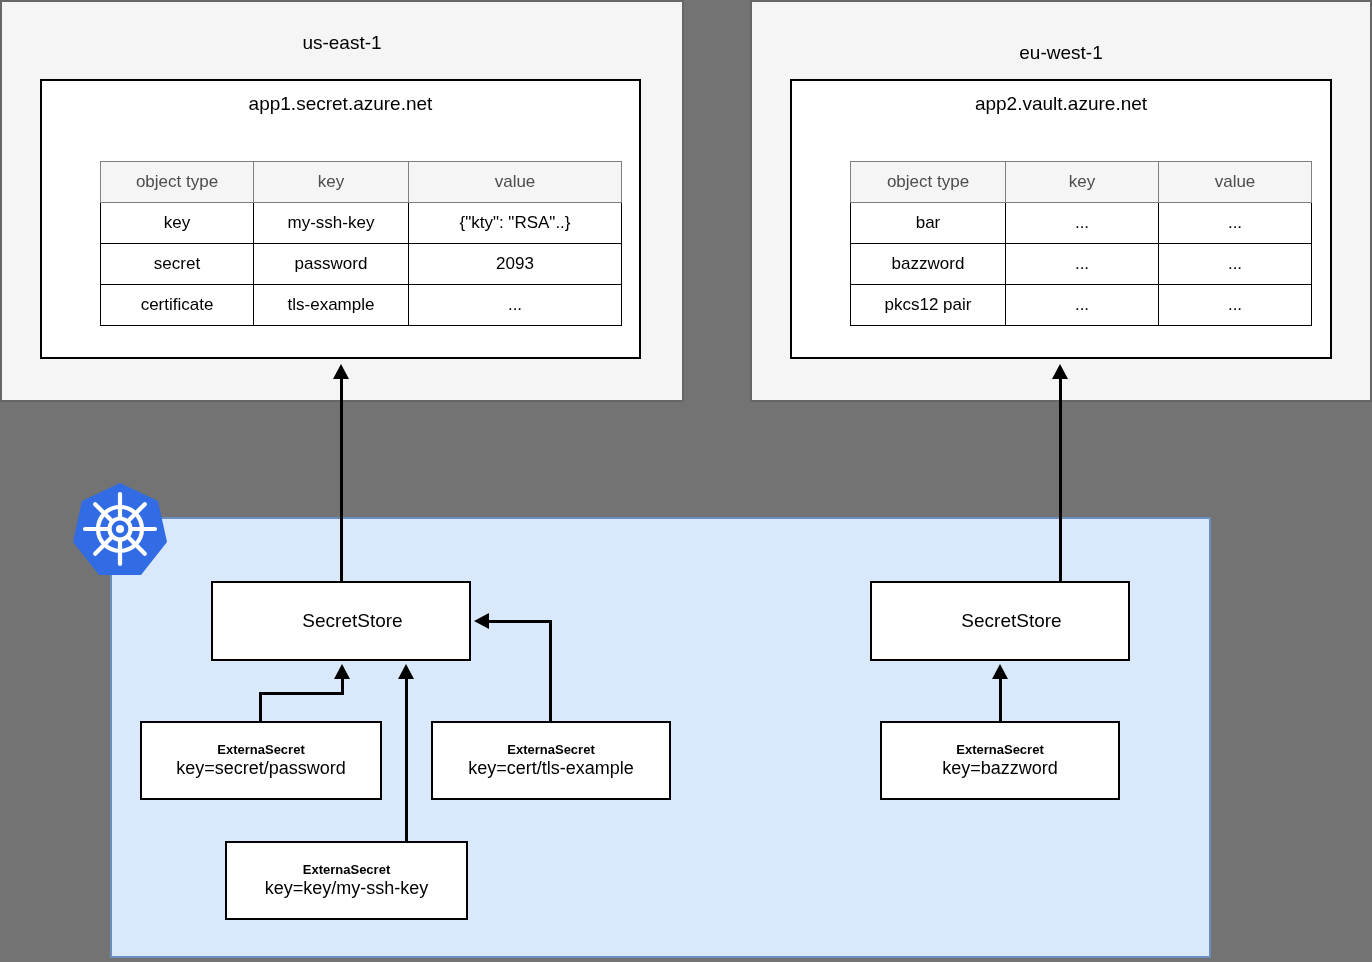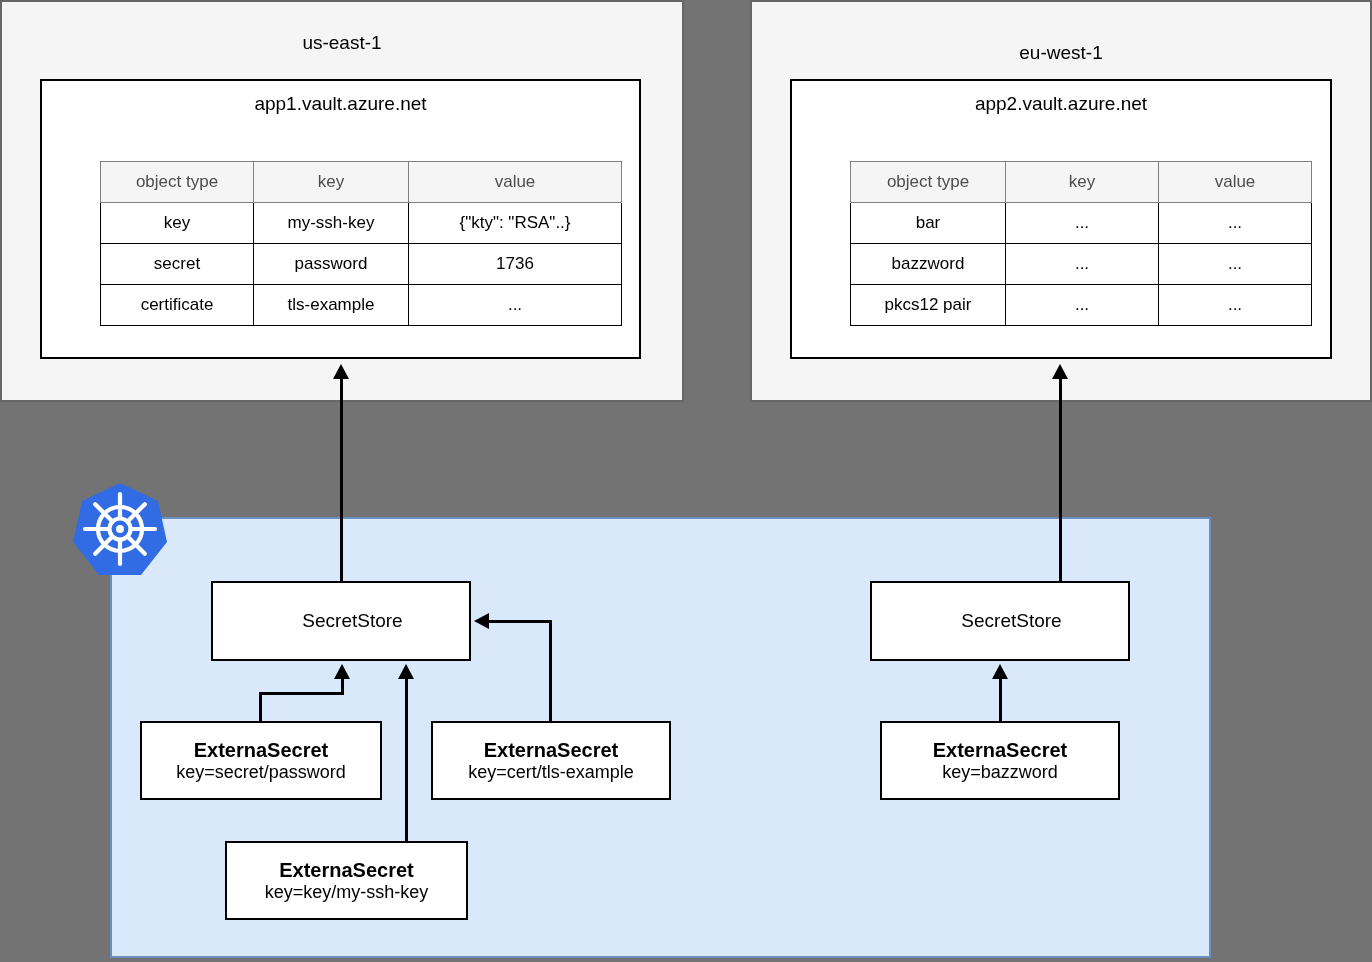--- a/index.html
+++ b/index.html
@@ -78,21 +78,21 @@
     background: #ffffff;
     border: 2px solid #000000;
     display: flex;
     flex-direction: column;
     align-items: center;
     justify-content: center;
     text-align: center;
     line-height: 1.15;
   }
   .node .t1 { font-size: 19px; color: #000000; margin-left: 23px; }
-  .node .t2 { font-size: 20px; font-weight: bold; color: #000000; text-align: center; }
+  .node .t2 { font-size: 13px; font-weight: bold; color: #000000; text-align: center; }
   .node .t3 { font-size: 18px; color: #000000; }
 
   
   .vline { background: #000000; width: 3px; }
   .hline { background: #000000; height: 3px; }
   .arrow-up {
     width: 0; height: 0;
     border-left: 8px solid transparent;
     border-right: 8px solid transparent;
     border-bottom: 15px solid #000000;
@@ -110,41 +110,41 @@
 </head>
 <body>
 
 <div id="stage">
 
   <div class="abs region-panel" style="left:0px; top:0px; width:684px; height:402px;">
     <div class="region-title" style="top:30px;">us-east-1</div>
   </div>
 
   <div class="abs vault-box" style="left:40px; top:79px; width:601px; height:280px;">
-    <div class="vault-title" style="top:12px;">app1.vault.azure.net</div>
+    <div class="vault-title" style="top:12px;">app1.secret.azure.net</div>
   </div>
 
   <table class="kv" style="left:100px; top:161px; width:482px;">
     <thead>
       <tr>
         <th style="width:140px;">object type</th>
         <th style="width:142px;">key</th>
         <th style="width:200px;">value</th>
       </tr>
     </thead>
     <tbody>
       <tr>
         <td>key</td>
         <td>my-ssh-key</td>
         <td>{"kty": "RSA"..}</td>
       </tr>
       <tr>
         <td>secret</td>
         <td>password</td>
-        <td>1736</td>
+        <td>2093</td>
       </tr>
       <tr>
         <td>certificate</td>
         <td>tls-example</td>
         <td>...</td>
       </tr>
     </tbody>
   </table>
 
   <div class="abs region-panel" style="left:750px; top:0px; width:622px; height:402px;">

